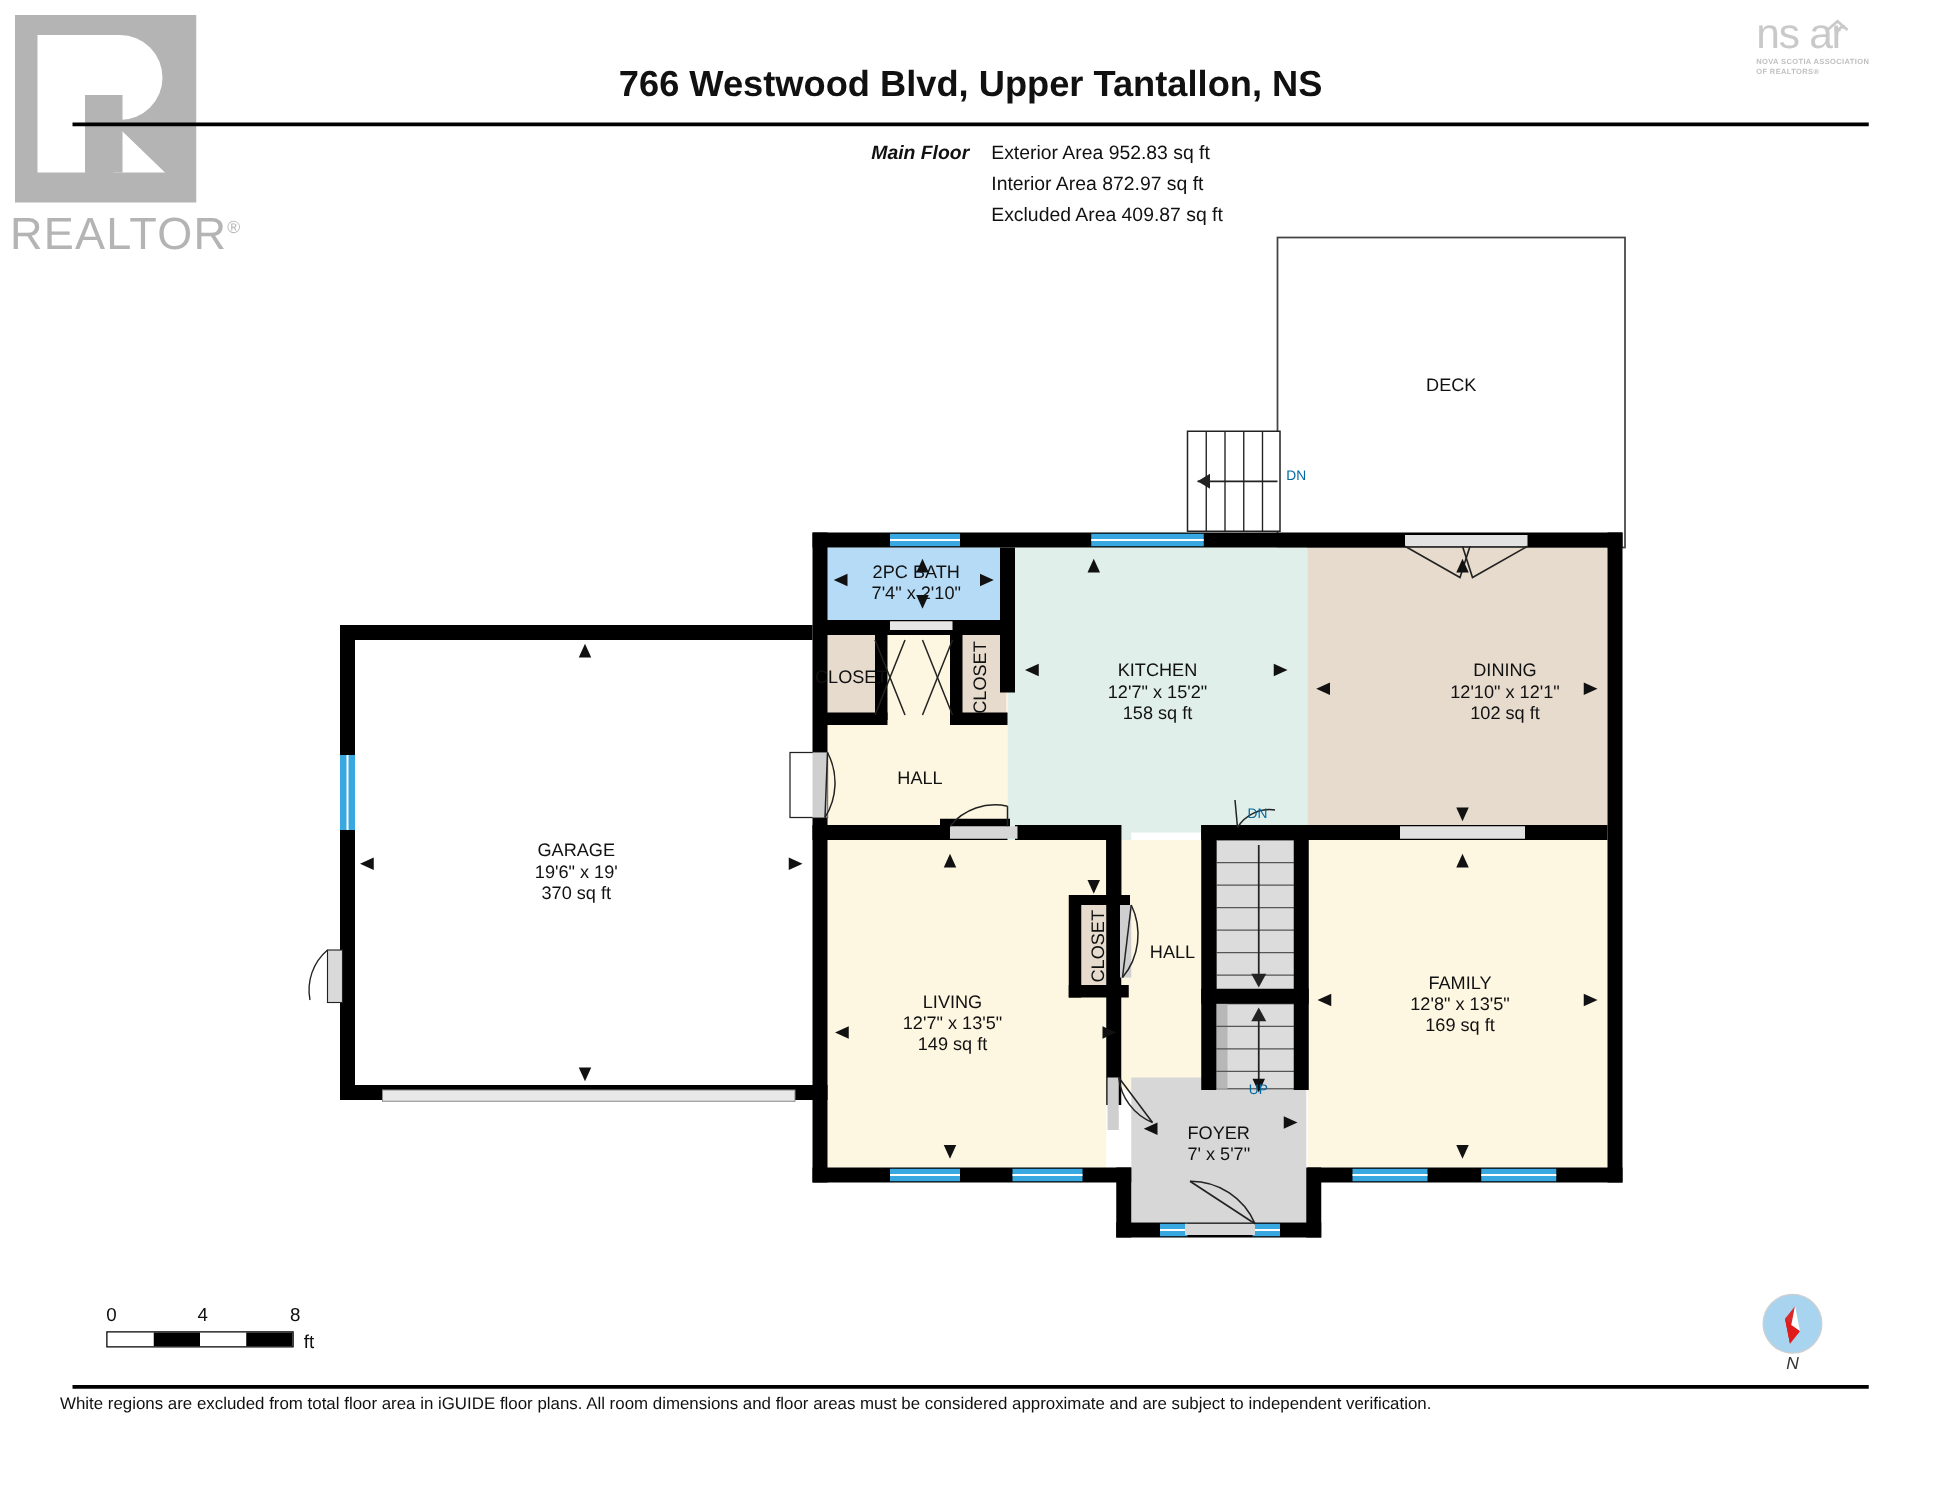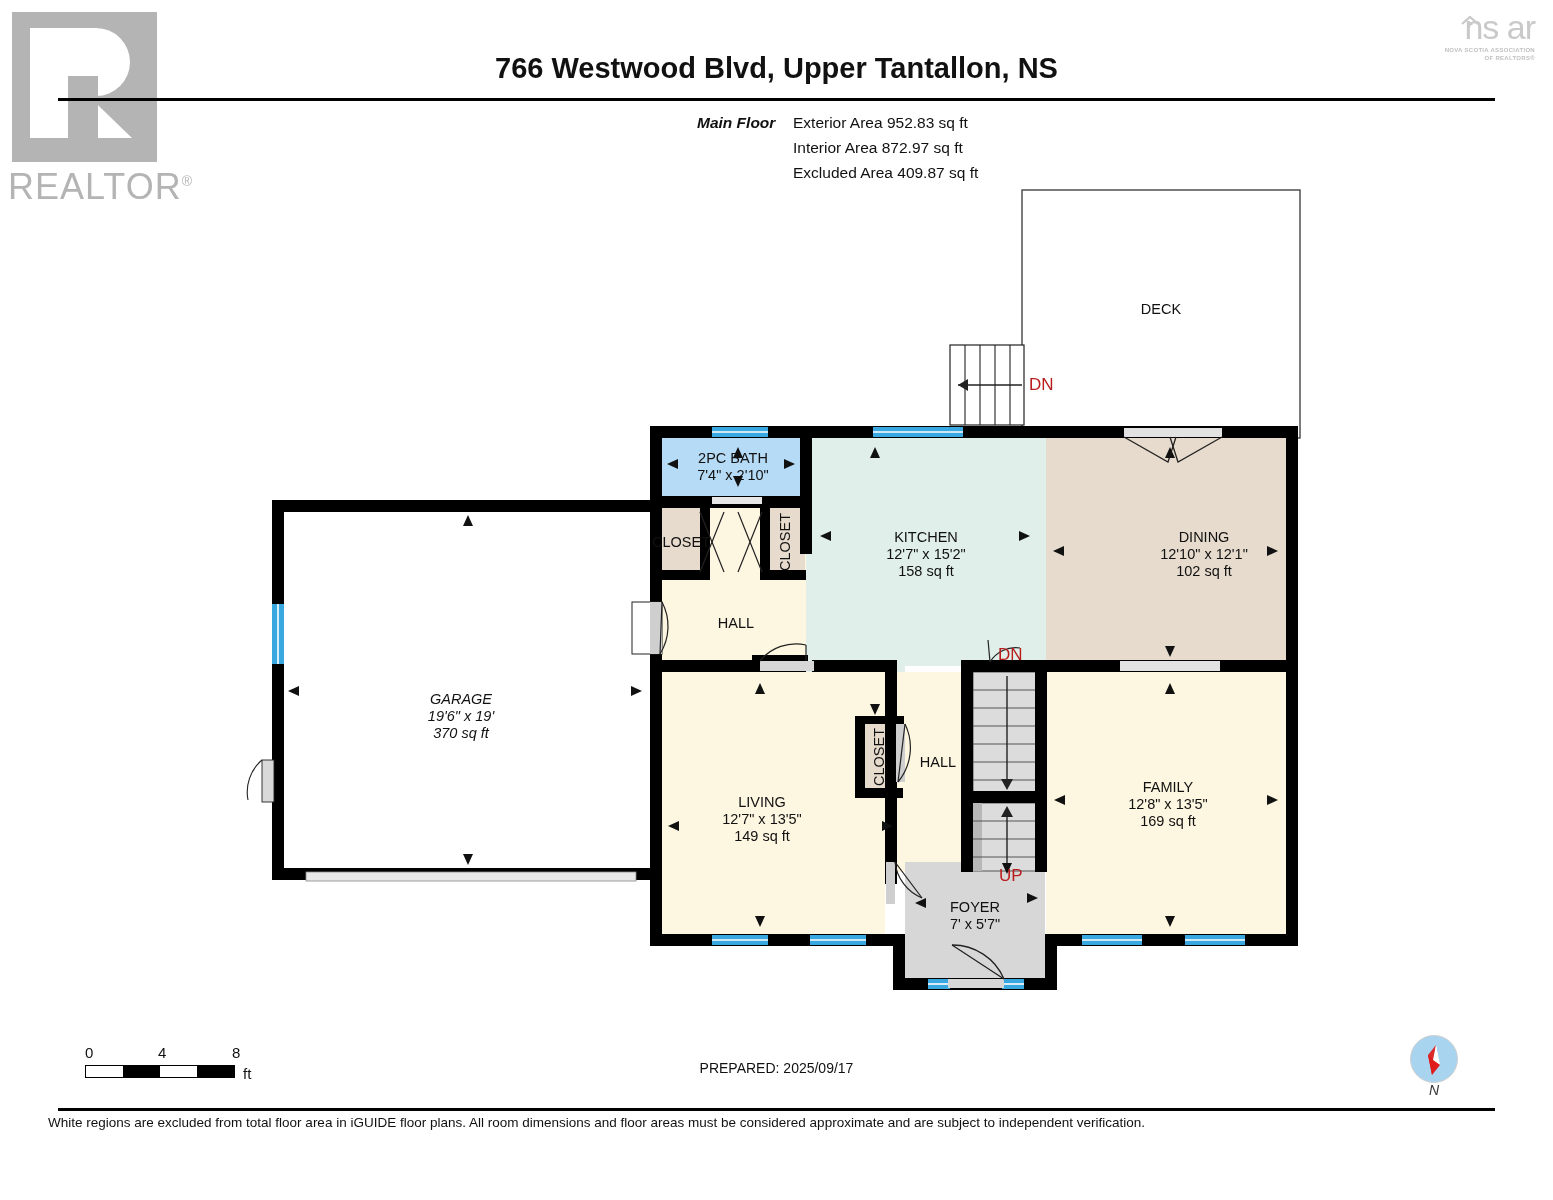--- a/index.html
+++ b/index.html
@@ -15,21 +15,21 @@
   .page{position:absolute;left:0;top:0;width:1553px;height:1200px;}
 
   
   .realtor-logo{position:absolute;left:8px;top:8px;width:180px;height:200px;}
   .realtor-sq{position:absolute;left:4px;top:4px;width:145px;height:150px;background:#b4b4b4;}
   .realtor-r{position:absolute;left:0;top:0;width:145px;height:150px;}
   .realtor-word{position:absolute;left:0px;top:158px;font-size:36px;letter-spacing:1px;
      color:#b4b4b4;font-family:"Liberation Sans",sans-serif;font-weight:400;}
   .realtor-word sup{font-size:14px;vertical-align:super;}
 
-  .nsar-logo{position:absolute;right:18px;top:10px;width:130px;height:62px;text-align:right;}
+  .nsar-logo{position:absolute;right:18px;top:10px;width:130px;height:62px;text-align:left;}
   .nsar-main{font-size:34px;color:#c9c9c9;letter-spacing:-1px;line-height:34px;
       font-family:"Liberation Sans",sans-serif;position:relative;}
   .nsar-sub{font-size:6px;color:#c0c0c0;line-height:8px;letter-spacing:.3px;margin-top:2px;font-weight:bold;}
   .nsar-house{position:absolute;left:50%;top:4px;transform:translateX(-50%);}
 
   .title{position:absolute;left:0;top:52px;width:1553px;text-align:center;
       font-size:29px;font-weight:bold;letter-spacing:0px;}
   .hrule{position:absolute;left:58px;top:98px;width:1437px;height:3px;background:#000;}
 
   .areas{position:absolute;left:697px;top:110px;font-size:15.5px;line-height:25px;}
@@ -57,21 +57,21 @@
   
   .plan{position:absolute;left:0;top:0;width:1553px;height:1200px;}
   .plan svg{position:absolute;left:0;top:0;}
 
   .rlabel{position:absolute;text-align:center;font-size:14.5px;line-height:17px;
       color:#111;white-space:nowrap;transform:translateX(-50%);}
   .rlabel .nm{font-size:14.5px;}
   .rlabel .dim{font-size:14.5px;}
   .rlabel.small{font-size:11.5px;line-height:14px;}
   .rlabel.vert{transform:translate(-50%,-50%) rotate(-90deg);transform-origin:center center;}
-  .tag{position:absolute;font-size:17px;color:#b91c1c;white-space:nowrap;}
+  .tag{position:absolute;font-size:11px;color:#0369a1;white-space:nowrap;}
 </style>
 </head>
 <body>
 
 <div class="page">
 
   <div class="realtor-logo">
     <div class="realtor-sq"></div>
     <svg class="realtor-r" width="145" height="150" viewBox="0 0 145 150">
       <rect x="22" y="20" width="38" height="110" fill="#ffffff"></rect>
@@ -394,21 +394,21 @@
     <div class="dim">12'7" x 15'2"</div>
     <div class="dim">158 sq ft</div>
   </div>
 
   <div class="rlabel" style="left:1168px;top:529px;margin-left:36px;">
     <div class="nm">DINING</div>
     <div class="dim">12'10" x 12'1"</div>
     <div class="dim">102 sq ft</div>
   </div>
 
-  <div class="rlabel" style="left:461px;top:691px;font-style:italic;">
+  <div class="rlabel" style="left:461px;top:673px;">
     <div class="nm">GARAGE</div>
     <div class="dim">19'6" x 19'</div>
     <div class="dim">370 sq ft</div>
   </div>
 
   <div class="rlabel" style="left:762px;top:794px;">
     <div class="nm">LIVING</div>
     <div class="dim">12'7" x 13'5"</div>
     <div class="dim">149 sq ft</div>
   </div>
@@ -450,21 +450,20 @@
 
   <div class="sc-num" style="left:85px;top:1044px;">0</div>
   <div class="sc-num" style="left:158px;top:1044px;">4</div>
   <div class="sc-num" style="left:232px;top:1044px;">8</div>
   <div class="scalebar">
     <span style="left:37px;width:37px;"></span>
     <span style="left:111px;width:37px;"></span>
   </div>
   <div class="sc-ft">ft</div>
 
-  <div class="prepared">PREPARED: 2025/09/17</div>
 
   <div class="compass">
     <div class="compass-ring"></div>
     <svg width="48" height="48" viewBox="0 0 48 48" style="position:absolute;left:0;top:0;">
       <path d="M26 10 L30 30 L24 26 Z" fill="#ffffff"></path>
       <path d="M18 20 L30 30 L22 40 Z" fill="#e01b1b"></path>
       <path d="M26 10 L22 40 L18 20 Z" fill="#e01b1b" opacity="0.92"></path>
       <path d="M26 10 L29 29 L23 25 Z" fill="#ffffff"></path>
     </svg>
   </div>

